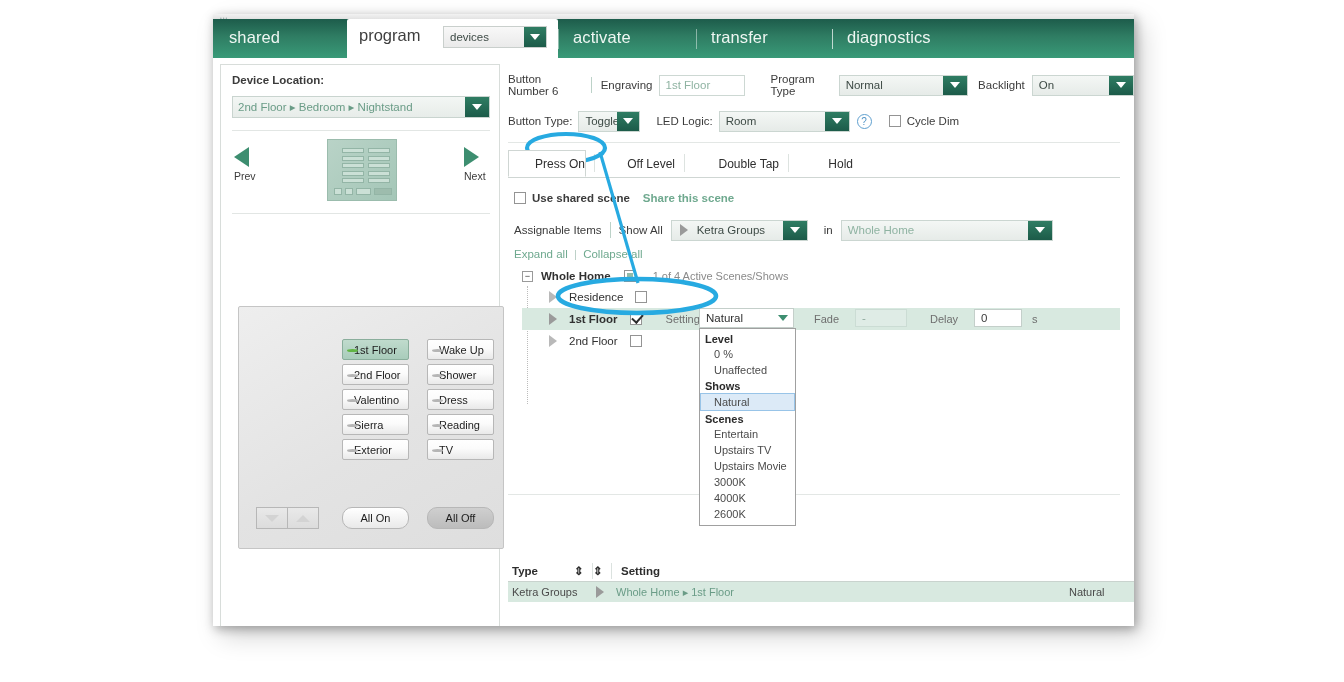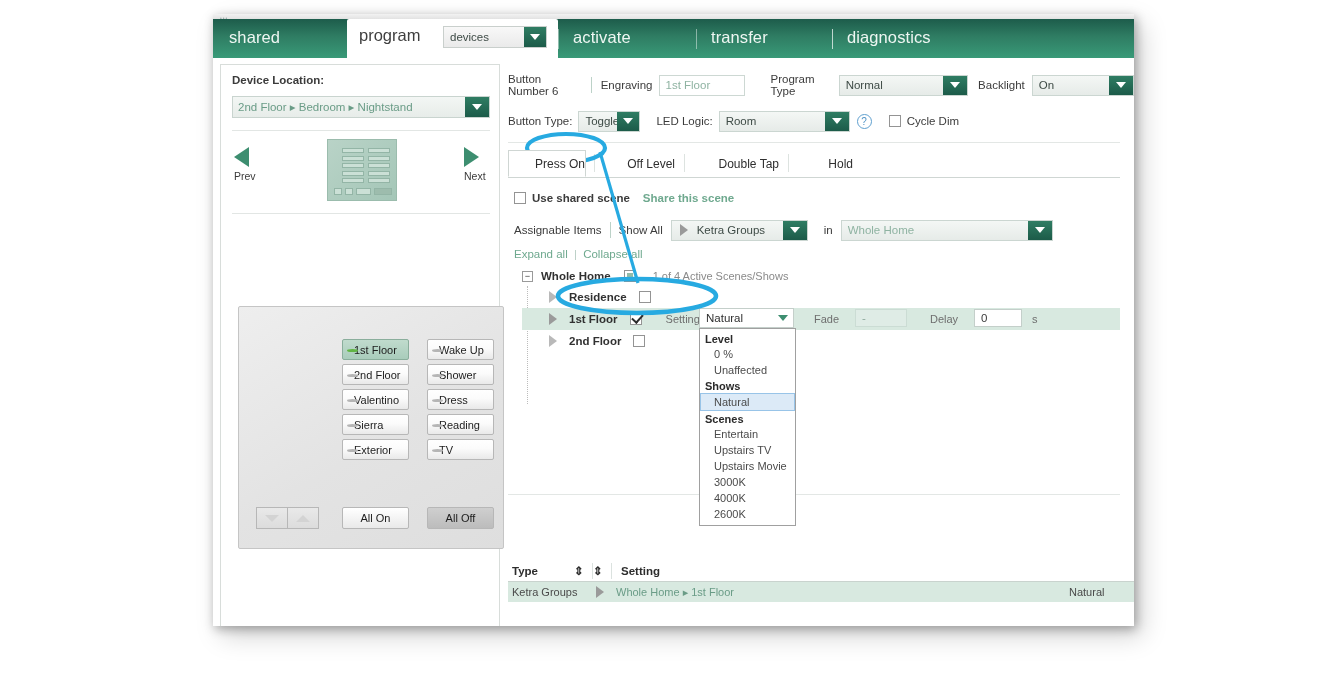--- a/index.html
+++ b/index.html
@@ -156,21 +156,21 @@
     position: absolute; left: 0; top: 2px; width: 63px; height: 22px;
     background: linear-gradient(to bottom,#e9e9e9,#dcdcdc);
     border: 1px solid #b7b7b7; display: flex;
   }
   #kp-dimmer div { flex: 1; display: flex; align-items: center; justify-content: center; }
   #kp-dimmer .sepv { flex: none; width: 1px; background: #b7b7b7; }
   .tri-down { width:0;height:0;border-left:7px solid transparent;border-right:7px solid transparent;border-top:7px solid #d3d3d3; }
   .tri-up { width:0;height:0;border-left:7px solid transparent;border-right:7px solid transparent;border-bottom:7px solid #d3d3d3; }
   #kp-allon, #kp-alloff {
     position: absolute; top: 2px; width: 67px; height: 22px;
-    border: 1px solid #b7b7b7; border-radius: 2px;
+    border: 1px solid #b7b7b7; border-radius: 10px;
     display: flex; align-items: center; justify-content: center;
     font-size: 11px; color: #1c1c1c;
   }
   #kp-allon { left: 86px; background: linear-gradient(to bottom,#ffffff,#e9e9e9); }
   #kp-alloff { left: 171px; background: linear-gradient(to bottom,#cfcfcf,#bcbcbc); }
 
   
   #right-panel { position: absolute; left: 295px; top: 50px; width: 626px; height: 565px; }
   .fld-label { font-size: 11.5px; color: #3b3b3b; }
   .vsep { width: 1px; background: #bcd2c8; }
@@ -238,21 +238,21 @@
   
   #tree { position: absolute; left: 14px; top: 202px; width: 598px; }
   .tree-row { position: relative; height: 22px; display: flex; align-items: center; }
   .tree-row.root { height: 20px; }
   .tree-row.highlight { background: #d8e9e0; }
   .expander {
     width: 11px; height: 11px; border: 1px solid #9a9a9a; background:#fff;
     font-size: 9px; line-height: 9px; text-align:center; color:#333; flex:none;
     display:flex; align-items:center; justify-content:center;
   }
-  .tree-name { font-size: 11.5px; color: #313131; font-weight: bold; }
+  .tree-name { font-size: 11.5px; color: #313131; }
   .tree-name.bold { font-weight: 700; }
   .tree-guide {
     position: absolute; left: 19px; top: 212px; width: 0;
     border-left: 1px dotted #bcbcbc; height: 128px;
   }
   .tree-count { font-size: 11px; color: #8a8a8a; }
   .setting-lbl { font-size: 11px; color: #6e6e6e; }
 
   
   #dd-open {

